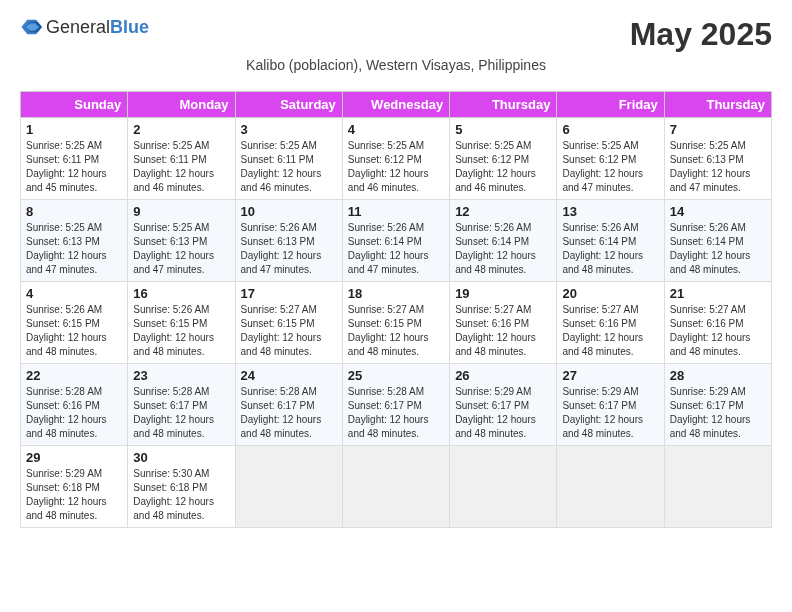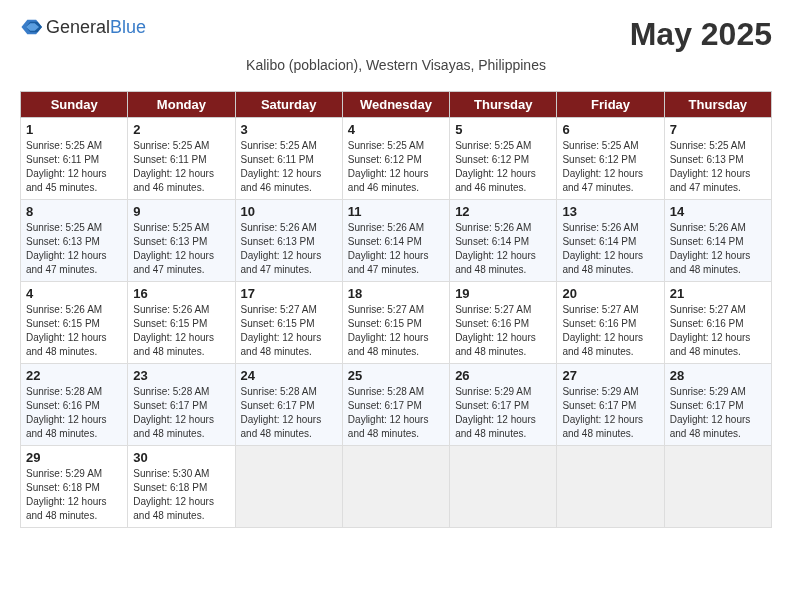--- a/index.html
+++ b/index.html
@@ -26,21 +26,21 @@
       gap: 4px;
     }
     .logo-text-general {
       font-size: 18px;
       font-weight: normal;
       color: #333;
       line-height: 1;
     }
     .logo-text-blue {
       font-size: 18px;
-      font-weight: normal;
+      font-weight: bold;
       color: #3a7dc9;
       line-height: 1;
     }
     .logo-icon {
       width: 22px;
       height: 22px;
     }
     .month-title {
       font-size: 32px;
       font-weight: bold;
@@ -52,23 +52,23 @@
       font-size: 14px;
       color: #444;
       margin-bottom: 18px;
     }
     .calendar-table {
       width: 100%;
       border-collapse: collapse;
       font-size: 10.5px;
     }
     .calendar-table th {
-      background-color: #7f1d1d;
+      background-color: #d946ef;
       color: #fff;
-      text-align: center;
+      text-align: right;
       padding: 5px 6px;
       font-size: 13px;
       font-weight: bold;
       border: 1px solid #ccc;
     }
     .calendar-table td {
       vertical-align: top;
       border: 1px solid #ddd;
       padding: 4px 5px;
       width: calc(100% / 7);

